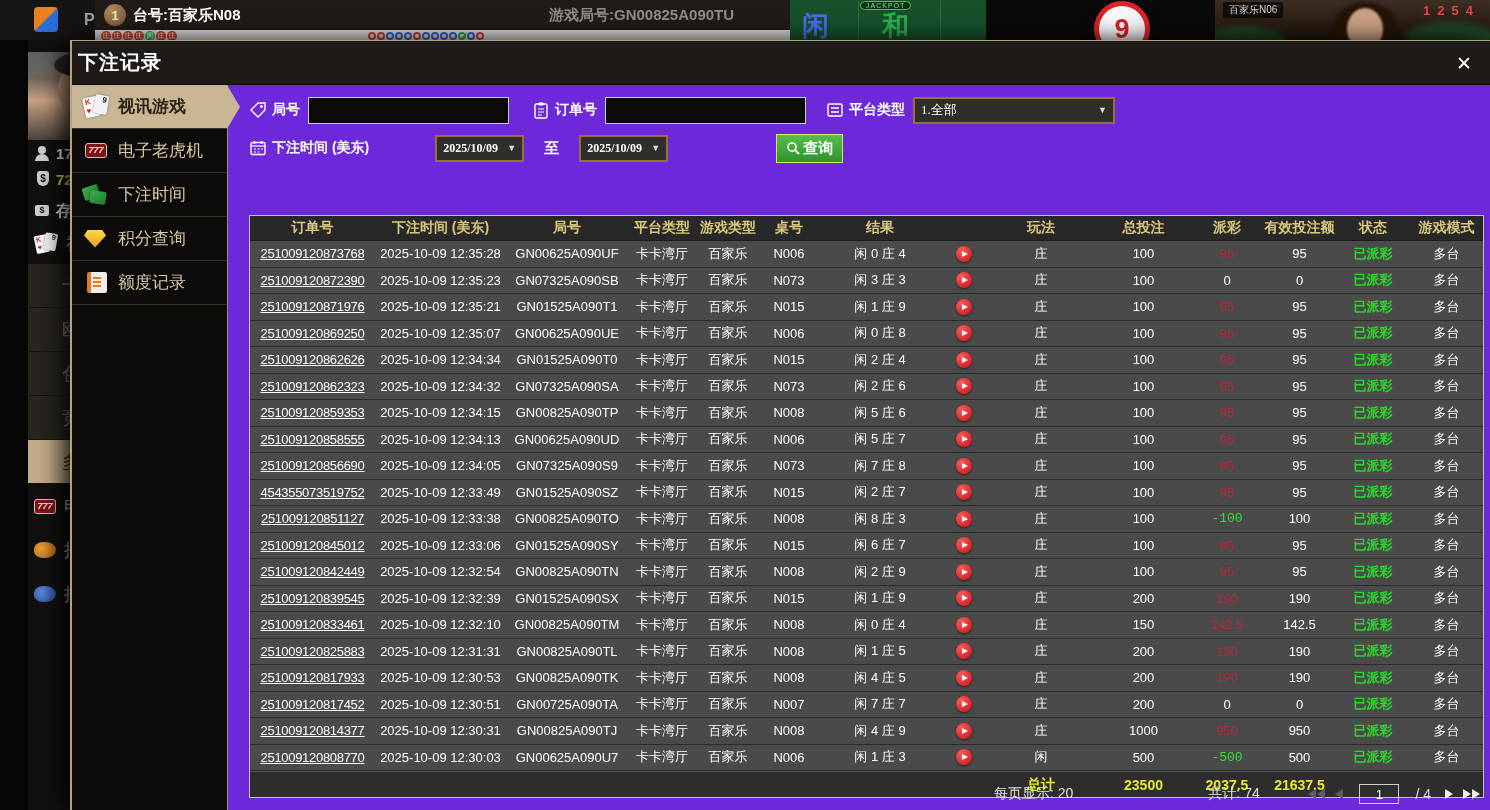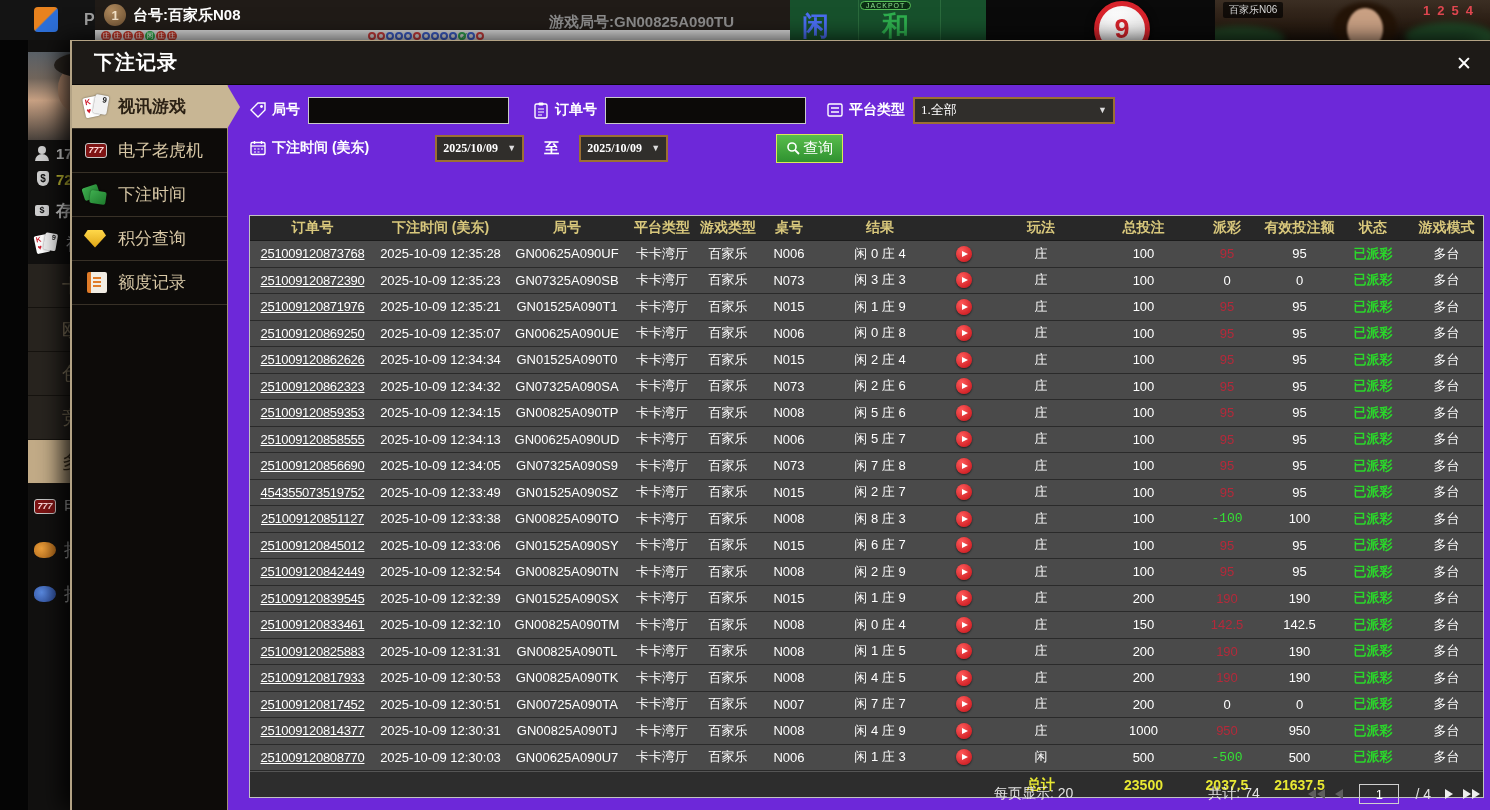--- a/index.html
+++ b/index.html
@@ -9,21 +9,21 @@
   #bg { position:absolute; inset:0; background:#050505; }
   .logo-area { position:absolute; left:0; top:0; width:95px; height:40px; background:#141414; }
   .logo-mark { position:absolute; left:34px; top:7px; width:24px; height:25px; border-radius:4px;
     background:linear-gradient(135deg,#e8821e 0 48%,#2d6fd8 52% 100%); }
   .logo-text { position:absolute; left:84px; top:11px; color:#9f9f9f; font-weight:bold; font-size:16px; letter-spacing:1px; }
   .game-topbar { position:absolute; left:95px; top:0; width:695px; height:30px; background:#201b17; }
   .round-badge { position:absolute; left:104px; top:4px; width:22px; height:22px; border-radius:50%;
     background:radial-gradient(circle at 35% 30%,#b08a5e,#6b4e30); color:#f3e2c8; font-size:13px; font-weight:bold;
     display:flex; align-items:center; justify-content:center; }
   .table-label { position:absolute; left:133px; top:6px; color:#fff; font-weight:bold; font-size:15px; }
-  .round-label { position:absolute; left:549px; top:6px; color:#8d8d8d; font-weight:bold; font-size:15px;margin-top:7px; }
+  .round-label { position:absolute; left:549px; top:6px; color:#8d8d8d; font-weight:bold; font-size:15px; }
   .road-strip { position:absolute; left:95px; top:30px; width:695px; height:12px; background:#d6d6d6;
     display:flex; align-items:center; }
   .bead { width:10px; height:10px; border-radius:50%; margin-right:1px; color:#fff; font-size:7px; line-height:10px; text-align:center; flex:none; }
   .bead.banker { background:#c0392b; } .bead.player { background:#27a844; }
   .ring { width:8px; height:8px; border-radius:50%; border:2px solid; margin-right:1px; flex:none; background:transparent; position:relative; }
   .ring.r { border-color:#c23b3b; } .ring.b { border-color:#3b5bc2; } .ring.gs { border-color:#2f9e4f; }
   .ring.gs::after{ content:""; position:absolute; left:-1px; top:2px; width:9px; height:1px; background:#2f9e4f; transform:rotate(-45deg); }
   .bead-gap { width:190px; flex:none; }
   .bet-felt { position:absolute; left:790px; top:0; width:196px; height:42px; background:#17512c; }
   .felt-div { position:absolute; top:0; bottom:0; width:1px; background:#2a6a3c; }
@@ -69,21 +69,21 @@
   .bg-low-item { height:44px; display:flex; align-items:center; gap:8px; padding-left:6px; color:#bdbdbd; font-size:18px; }
   .fish-ic { width:22px; height:16px; border-radius:50% 60% 60% 50%; background:radial-gradient(circle at 35% 40%,#f0a23c,#a35d14); }
   .fish-ic.blue { background:radial-gradient(circle at 35% 40%,#5a8ae0,#26418a); }
   .slot777-ic { width:22px; height:15px; background:#7e1414; border:1px solid #c8c8c8; border-radius:3px;
     color:#ffd9d9; font-size:9px; font-weight:bold; font-style:italic; text-align:center; line-height:13px; flex:none; }
 
   
   #modal { position:absolute; left:70px; top:40px; right:0; bottom:0; background:#16120f;
     border-left:2px solid #b3a385; border-top:1px solid #b3a385; box-shadow:-8px 0 22px #000d; }
   .m-header { height:44px; background:#1d1a17; border-bottom:1px solid #0a0908; position:relative;
-    display:flex; align-items:center; padding-left:22px; }
+    display:flex; align-items:center; padding-left:6px; }
   .m-title { color:#ffffff; font-size:20px; font-weight:bold; letter-spacing:1px; }
   .m-close { position:absolute; right:12px; top:8px; width:28px; height:28px; color:#fff; font-size:19px;
     display:flex; align-items:center; justify-content:center; cursor:pointer; }
   .m-body { display:flex; height:calc(100% - 44px); }
   .m-menu { width:156px; flex:none; background:#0d0b09; border-right:1px solid #a29275; position:relative; }
   .menu-item { height:44px; border-bottom:1px solid #383127; display:flex; align-items:center; gap:8px;
     padding-left:10px; color:#d8c8a6; font-size:17px; position:relative; cursor:pointer; background:#0d0b09; }
   .menu-item.active { background:#c8b694; color:#2b2114; font-weight:bold; }
   .menu-item.active::after { content:""; position:absolute; right:-13px; top:50%; transform:translateY(-50%);
     border-top:22px solid transparent; border-bottom:22px solid transparent; border-left:13px solid #c8b694; z-index:5; }
@@ -111,21 +111,21 @@
   .f-ic svg { display:block; }
   .txt-input { width:201px; height:27px; background:#0c0a08; border:1px solid #c9c9c9; margin-left:8px; color:#fff; font-size:13px; padding:0 6px; }
   .sel { height:27px; background:#302e2b; border:2px solid #9b6f33; color:#fff; font-size:13px; font-weight:bold;
     display:flex; align-items:center; justify-content:space-between; padding:0 6px; cursor:pointer;font-family:Liberation Serif, serif; }
   .sel .caret { font-size:9px; color:#ddd; margin-left:6px; }
   .platform-sel { width:202px; margin-left:8px; justify-content:flex-start; font-weight:normal; }
   .platform-sel .caret { margin-left:auto; }
   .date-sel { width:89px; font-size:12px; }
   .to-label { color:#fff; font-weight:bold; font-size:15px; margin:0 20px 0 20px; }
   .search-btn { margin-left:108px; width:67px; height:29px; background:linear-gradient(180deg,#59bd4c,#2f9230);
-    border:1px solid #d9e85a; color:#fff; font-size:15px; font-weight:normal; display:flex; align-items:center; justify-content:center; gap:3px; cursor:pointer; }
+    border:1px solid #d9e85a; color:#fff; font-size:15px; font-weight:bold; display:flex; align-items:center; justify-content:center; gap:3px; cursor:pointer; }
 
   
   .btable { position:absolute; left:21px; top:130px; width:1235px; border:1px solid #c2c2c2; background:#474747; }
   .trow { display:grid; grid-template-columns:125px 131px 122px 68px 64px 58px 124px 44px 110px 95px 72px 73px 74px 1fr; align-items:center; }
   .thead { height:25px; background:#282828; border-bottom:1px solid #1c1c1c; }
   .thead > div { color:#d9c87c; font-weight:bold; font-size:14px; text-align:center; }
   .tdata { height:26.5px; background:#4a4a4a; border-bottom:1px solid #2a2a2a; }
   .tdata > div { color:#fff; font-size:13px; text-align:center; white-space:nowrap; }
   .c-id { font-size:12.5px; letter-spacing:-0.3px;text-decoration:underline; }
   .pc-r { color:#b5293a !important; } .pc-g { color:#35e035 !important;font-family:Liberation Mono, monospace; } .pc-w { color:#ffffff !important; }

